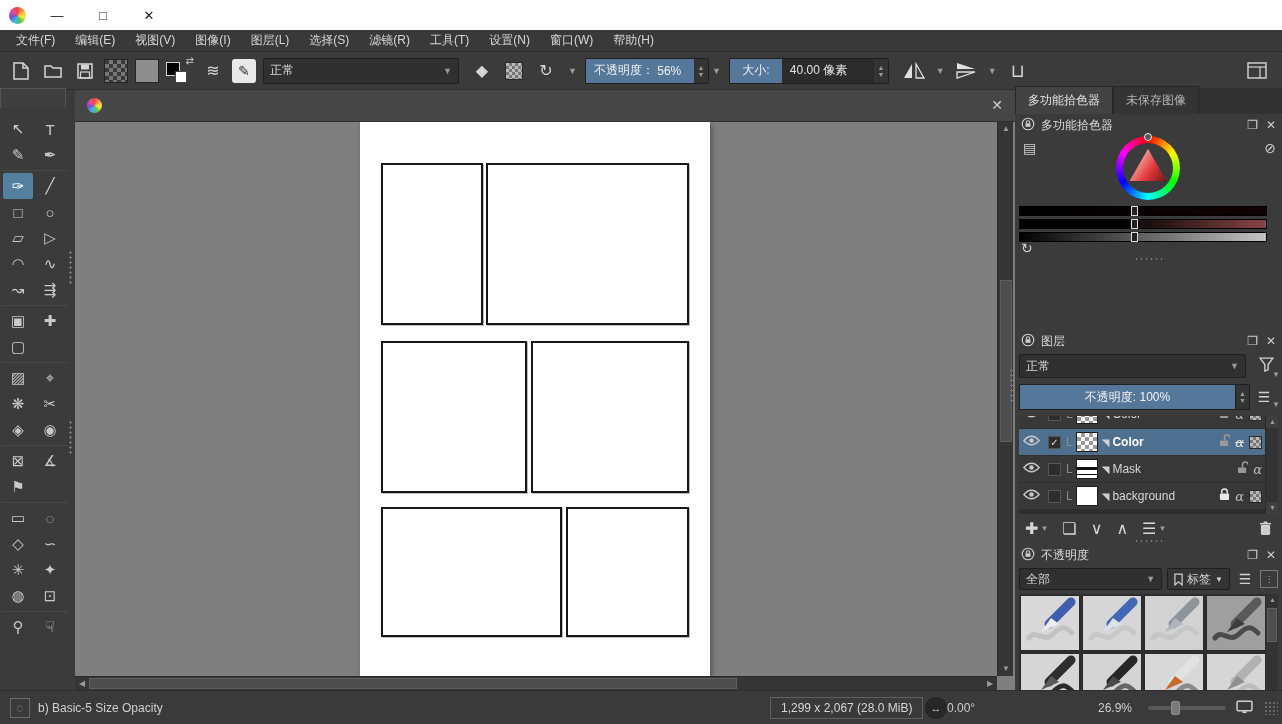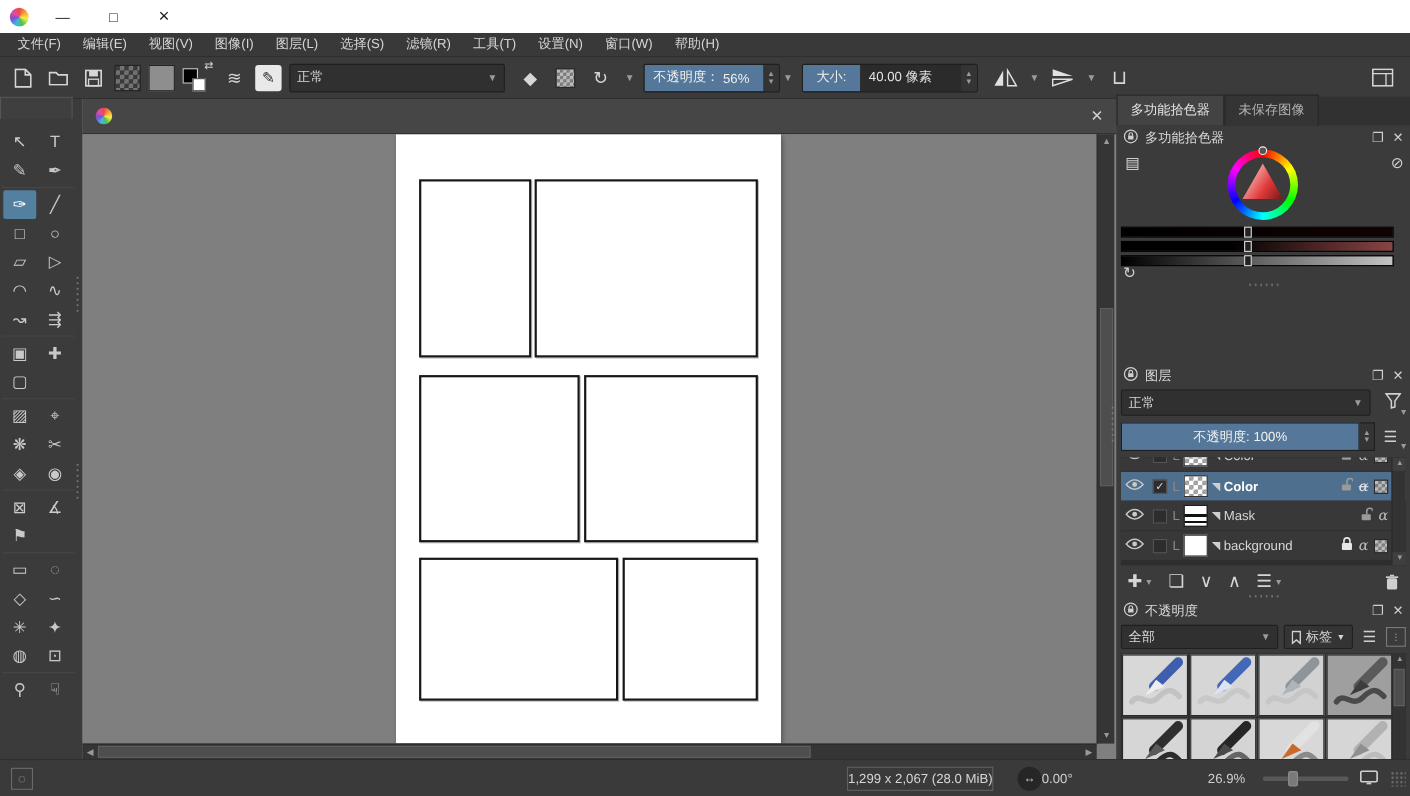--- a/index.html
+++ b/index.html
@@ -153,21 +153,21 @@
   .brush-tile.selected { background:#7db3e2; border:1px solid #3d6f9e; }
   .brush-tile svg { display:block; width:100%; height:100%; }
   .grid-scroll { position:absolute; right:0; top:0; width:13px; height:172px; background:#333; border-left:1px solid #2a2a2a; }
   .grid-scroll .thumb { position:absolute; left:1px; top:14px; width:10px; height:34px; background:#4e4e4e; border:1px solid #606060; }
   .grid-scroll .arrow { position:absolute; left:0; width:13px; height:12px; text-align:center; font-size:7px; line-height:12px; color:#9a9a9a; }
 
   
   .statusbar { position:absolute; left:0; top:690px; width:1282px; height:34px; background:#3a3a3a; border-top:1px solid #2e2e2e; }
   .sb-abs { position:absolute; top:0; height:34px; display:flex; align-items:center; color:#cfcfcf; }
   .sel-icon { width:20px; height:20px; border:1px solid #6a6a6a; display:flex; align-items:center; justify-content:center; color:#bdbdbd; font-size:12px; }
-  .dims-box { border:1px solid #5f5f5f; padding:3px 0; color:#d6d6d6; }
+  .dims-box { border:1px solid #5f5f5f; padding:3px 10px; color:#d6d6d6; }
   .rot-icon { width:22px; height:22px; border-radius:50%; background:#262626; color:#cfcfcf; display:flex; align-items:center; justify-content:center; font-size:11px; }
   .slider { position:relative; width:78px; height:4px; background:#585858; border-radius:2px; }
   .slider .knob { position:absolute; left:30%; top:-5px; width:9px; height:14px; background:#7a7a7a; border:1px solid #8d8d8d; border-radius:2px; }
   .grip { width:14px; height:14px; background-image:radial-gradient(#6a6a6a 1px, transparent 1.2px); background-size:4px 4px; }
 </style>
 </head>
 <body>
 
 <div class="titlebar">
   <div class="krita-logo"></div>
@@ -668,20 +668,21 @@
       </div>
 
     </div>
   </div>
 </div>
 
 <div class="statusbar">
   <div class="sb-abs" style="left:10px">
       <span class="sel-icon">◌</span>
     </div>
+  <div class="sb-abs" style="left:38px">b) Basic-5 Size Opacity</div>
   <div class="sb-abs" style="left:770px">
       <span class="dims-box">1,299 x 2,067 (28.0 MiB)</span>
     </div>
   <div class="sb-abs" style="left:925px">
       <span class="rot-icon">↔</span>
     </div>
   <div class="sb-abs" style="left:947px">0.00°</div>
   <div class="sb-abs" style="left:1098px">26.9%</div>
   <div class="sb-abs" style="left:1148px">
       <span class="slider">

